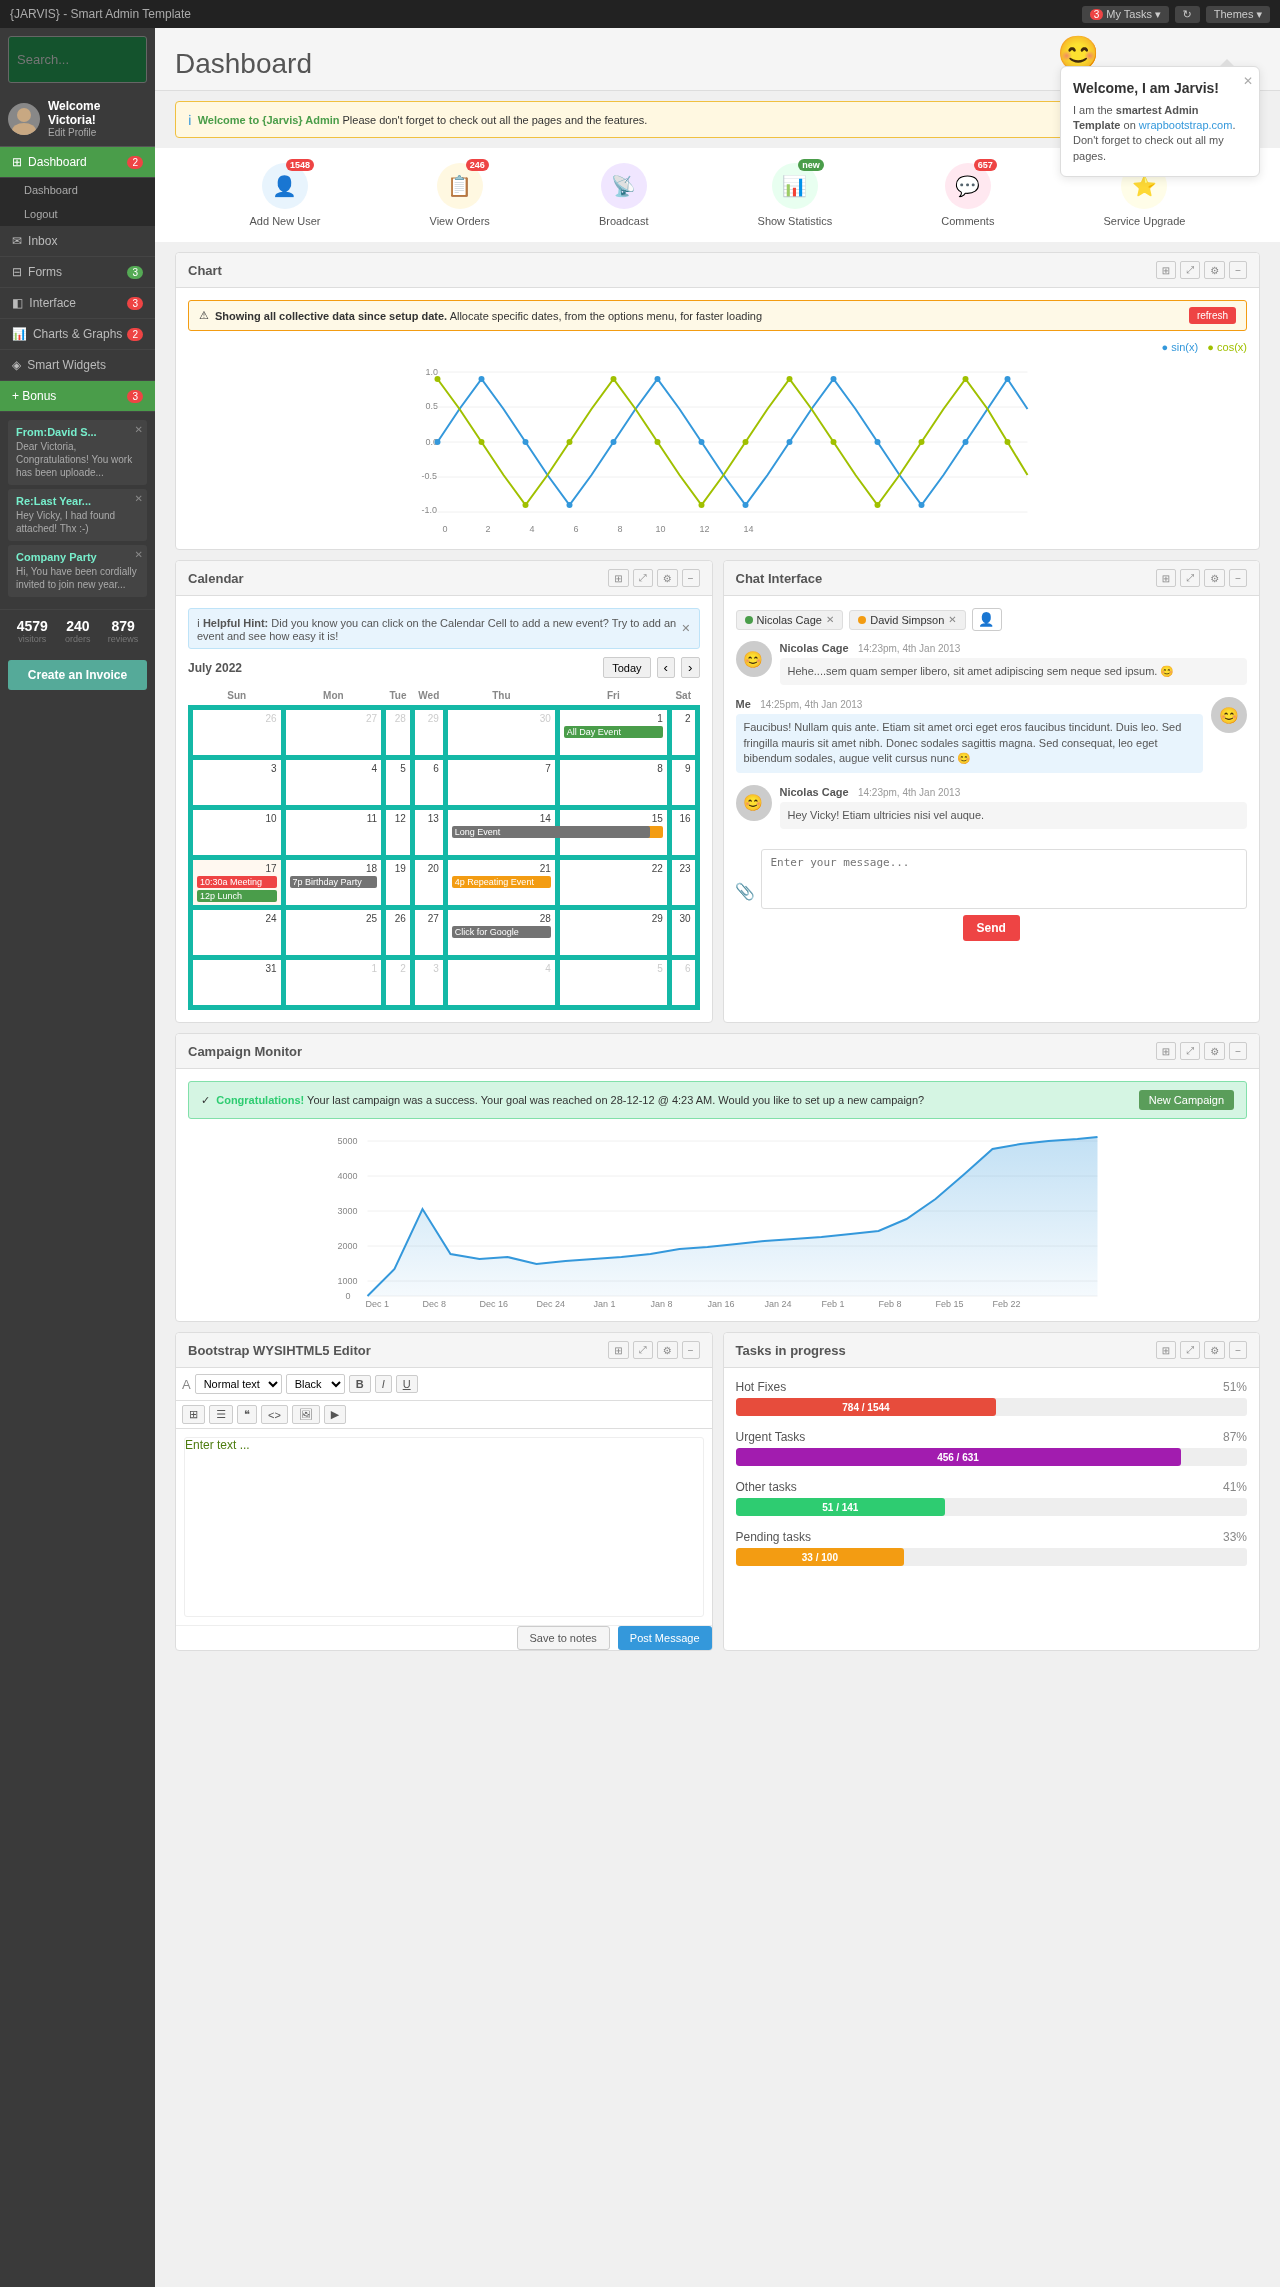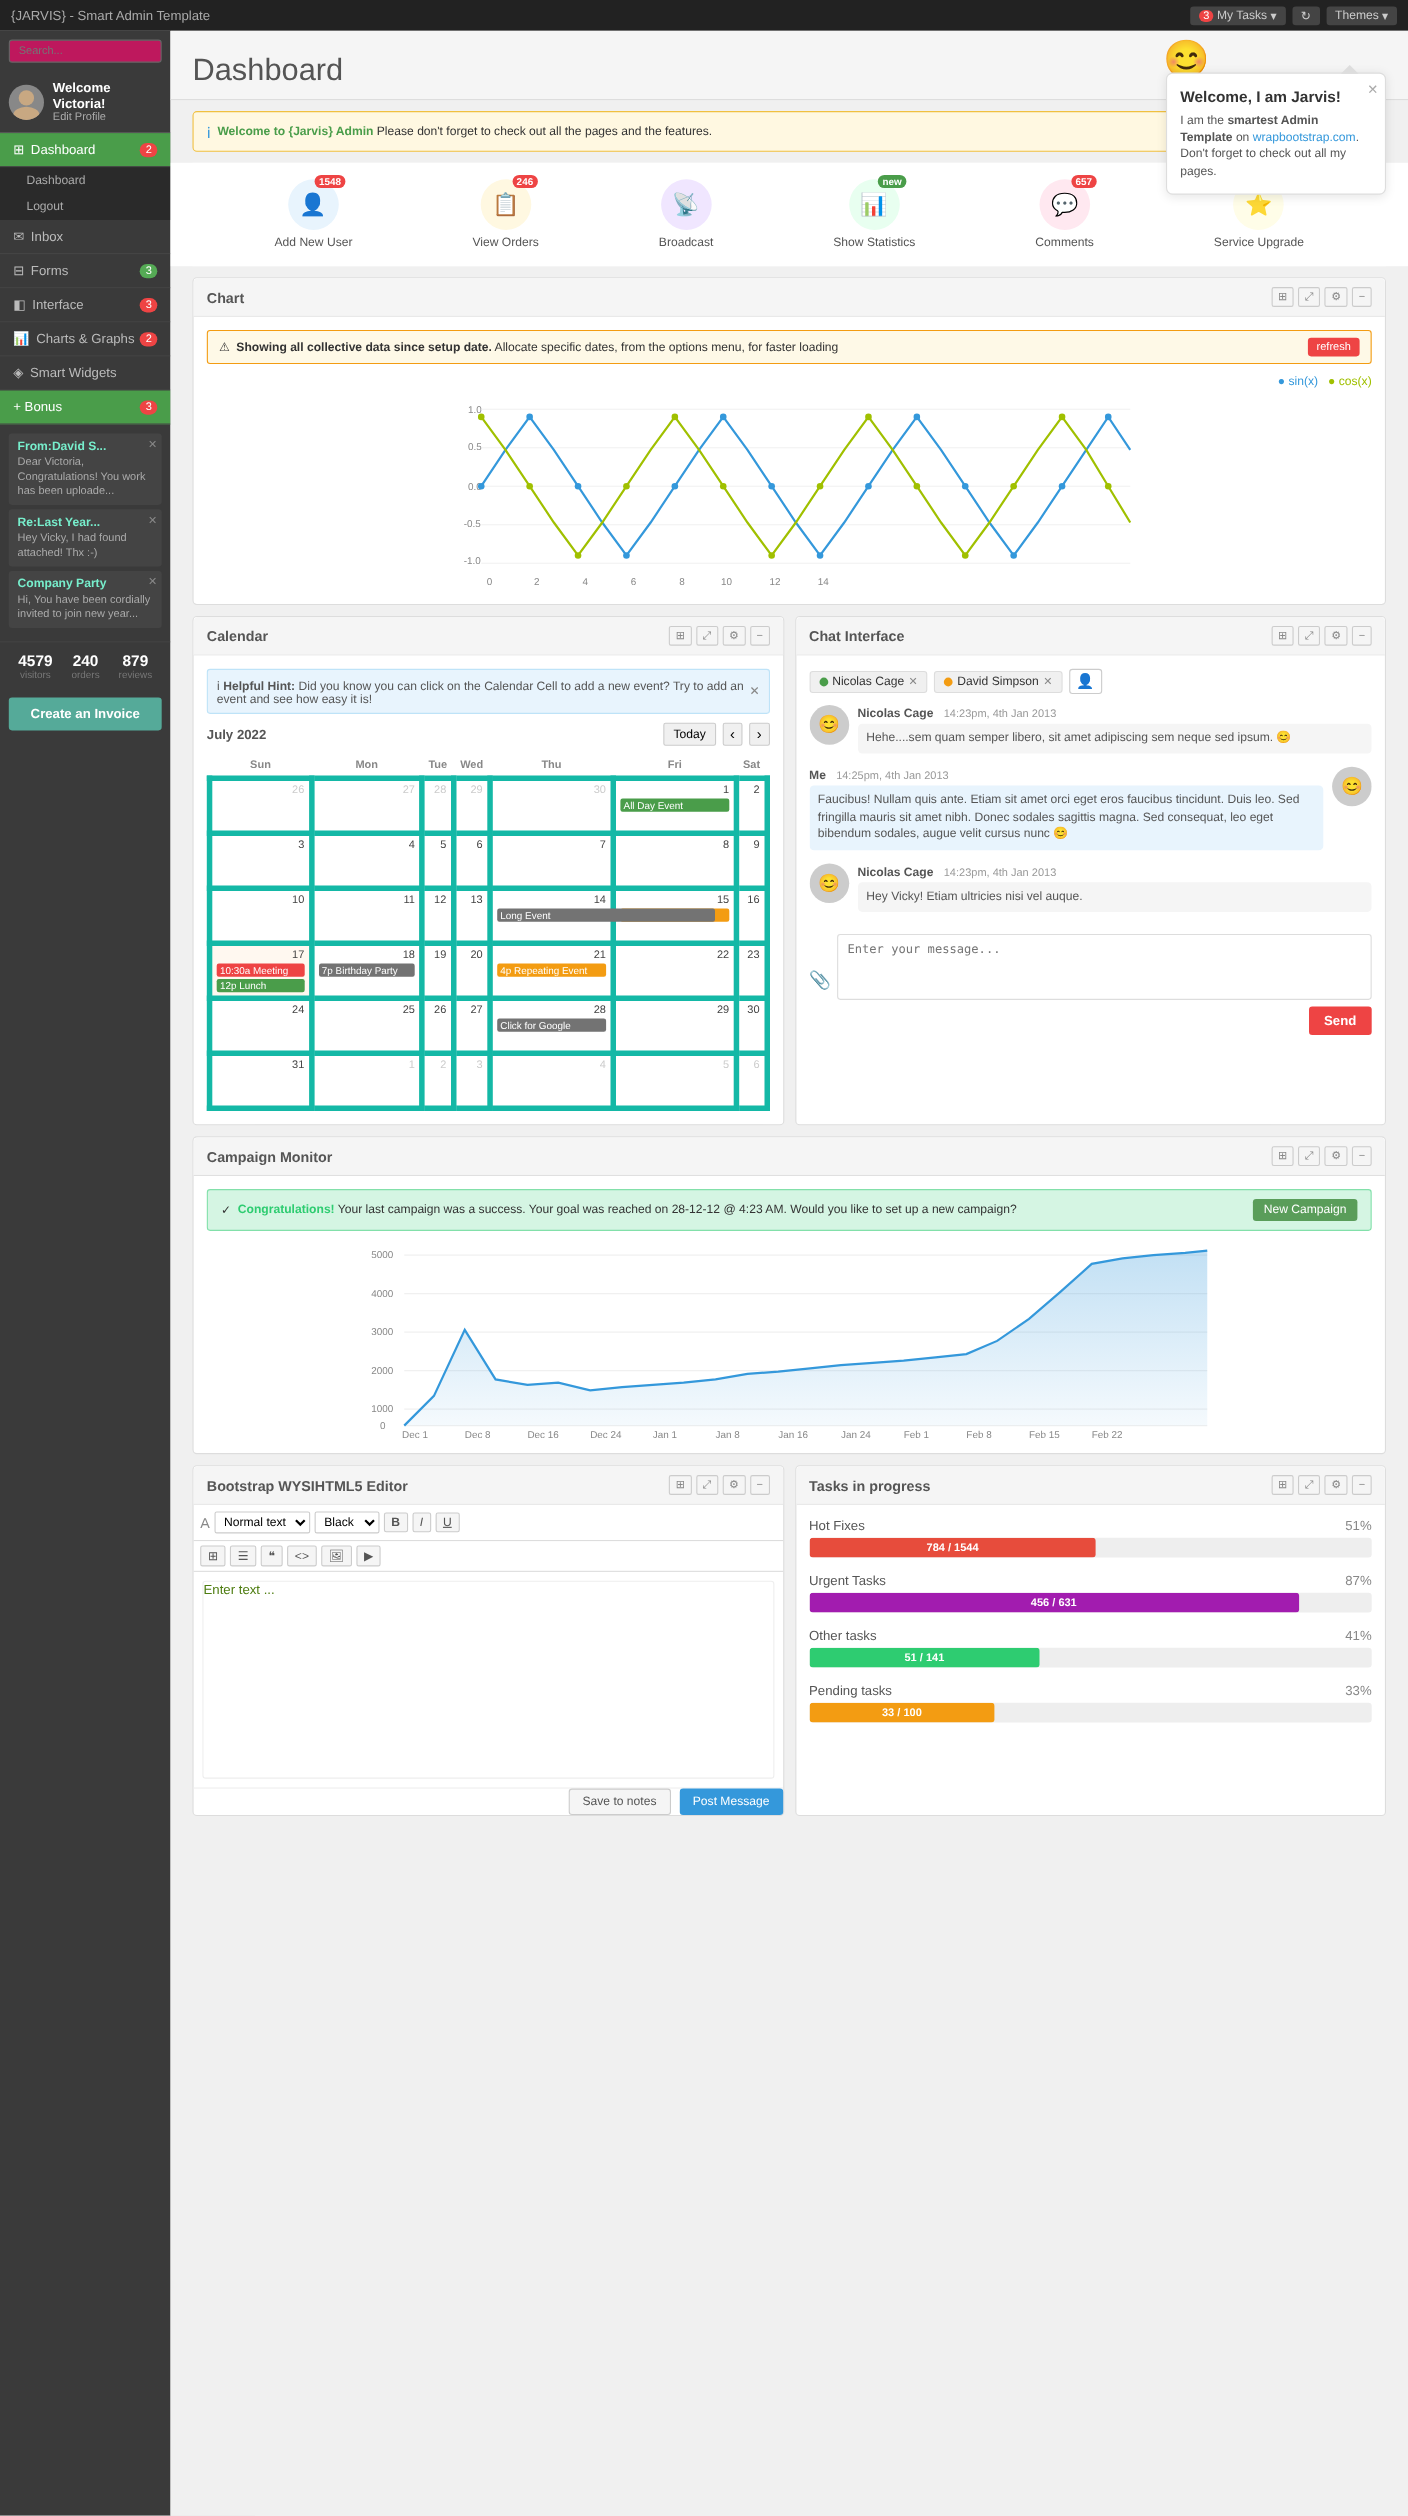--- a/index.html
+++ b/index.html
@@ -10,21 +10,21 @@
     #topbar .top-actions { display: flex; align-items: center; gap: 6px; }
     .top-btn { background: #444; color: #ccc; border: none; border-radius: 3px; padding: 2px 8px; font-size: 11px; cursor: pointer; display: flex; align-items: center; gap: 3px; }
     .top-btn .badge { background: #e44; color: #fff; border-radius: 8px; padding: 0 4px; font-size: 10px; }
 
     
     #layout { display: flex; min-height: calc(100vh - 28px); }
 
     
     #sidebar { width: 155px; background: #3a3a3a; color: #ccc; flex-shrink: 0; }
     .sidebar-search { padding: 8px; }
-    .sidebar-search input { width: 100%; background: #be185d; border: 1px solid #666; border-radius: 3px; color: #ccc; padding: 4px 8px; font-size: 10px; }
+    .sidebar-search input { width: 100%; background: #14532d; border: 1px solid #666; border-radius: 3px; color: #ccc; padding: 15px 8px; font-size: 13px; }
     .sidebar-user { display: flex; align-items: center; gap: 8px; padding: 8px; border-bottom: 1px solid #555; }
     .user-avatar { width: 32px; height: 32px; border-radius: 50%; background: #888; flex-shrink: 0; overflow: hidden; }
     .user-avatar svg { width: 100%; height: 100%; }
     .user-info .name { color: #fff; font-size: 12px; font-weight: bold; }
     .user-info .edit { color: #aaa; font-size: 10px; }
     .sidebar-nav-item { display: flex; align-items: center; padding: 8px 12px; cursor: pointer; color: #bbb; font-size: 12px; border-bottom: 1px solid #444; }
     .sidebar-nav-item.active { background: #4a9d4a; color: #fff; }
     .sidebar-nav-item .icon { margin-right: 6px; }
     .sidebar-nav-item .badge { margin-left: auto; background: #e44; color: #fff; border-radius: 8px; padding: 1px 5px; font-size: 10px; }
     .sidebar-nav-item .badge-green { background: #5a5; }
@@ -578,21 +578,21 @@
                 <span class="chat-name">Nicolas Cage</span>
                 <span class="chat-time">14:23pm, 4th Jan 2013</span>
                 <div class="chat-text">Hey Vicky! Etiam ultricies nisi vel auque.</div>
               </div>
             </div>
           </div>
           <div class="chat-input-row">
             <span style="font-size:16px;align-self:flex-end;padding-bottom:8px;cursor:pointer;">📎</span>
             <textarea class="chat-input" placeholder="Enter your message..." style=""></textarea>
           </div>
-          <div style="display:flex;justify-content:flex-end;margin-top:6px;">
+          <div style="display:flex;justify-content:center;margin-top:6px;">
             <button class="chat-send-btn">Send</button>
           </div>
         </div>
       </div>
     </div>
 
     <div class="panel">
       <div class="panel-header">
         <span class="panel-title">Campaign Monitor</span>
         <div class="panel-actions">

